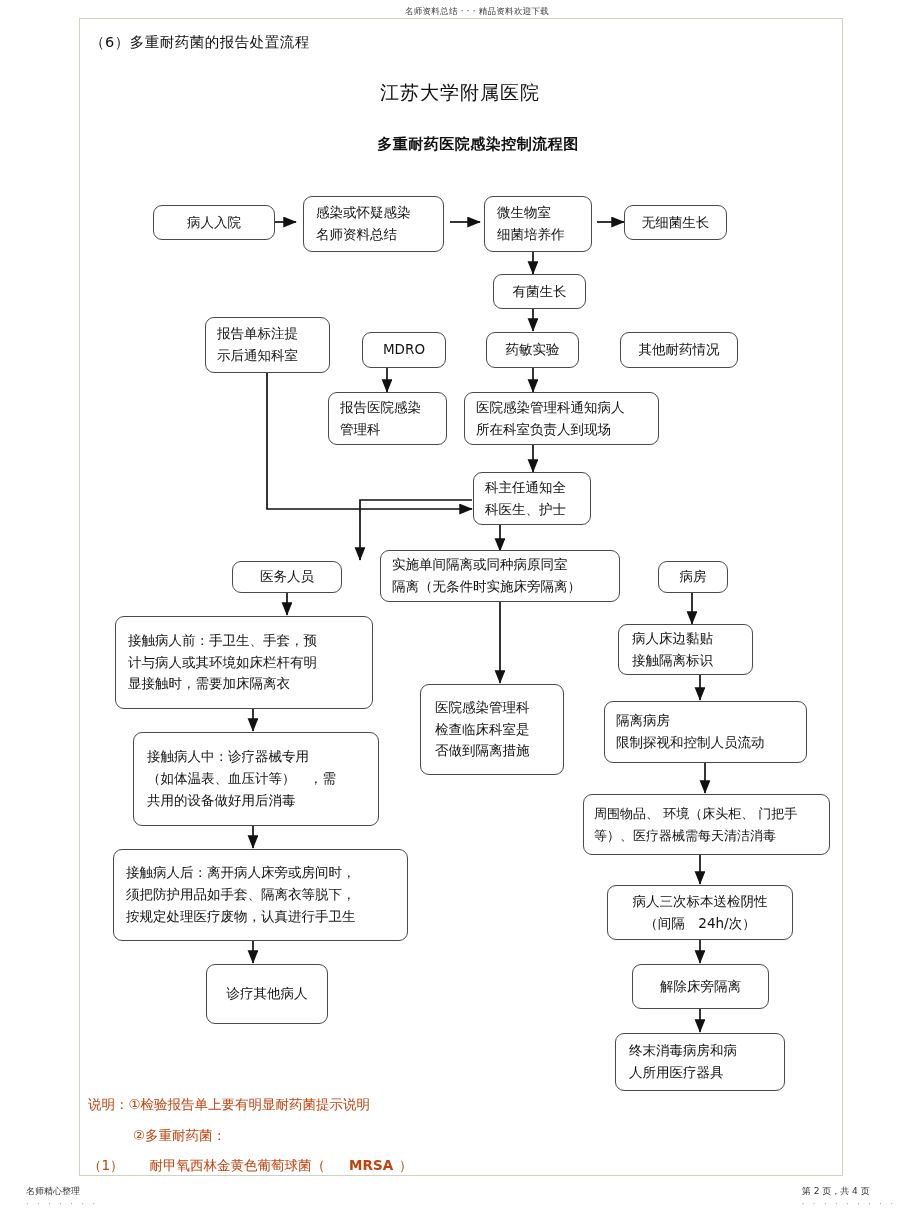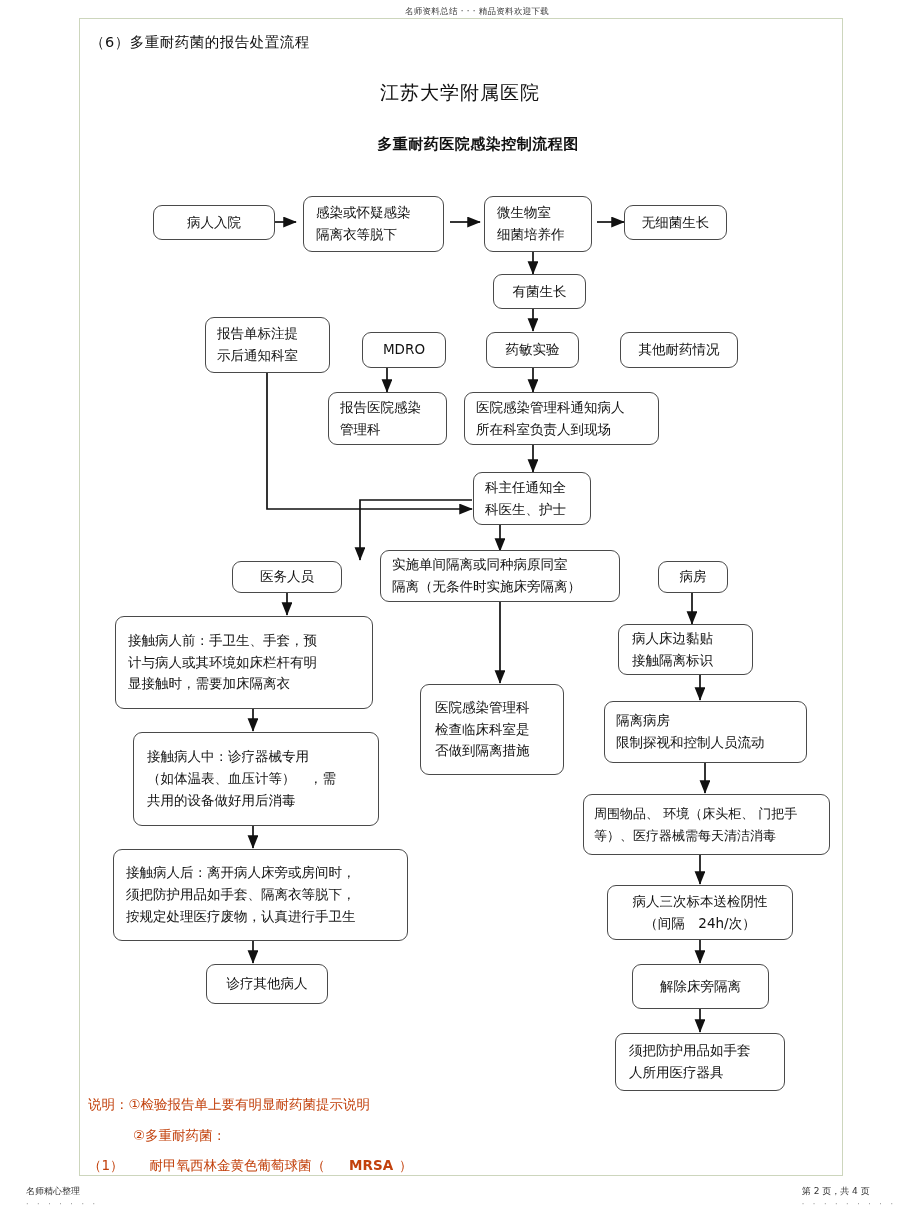--- a/index.html
+++ b/index.html
@@ -197,21 +197,21 @@
     <path d="M700,1009 L700,1032"></path>
   </g>
 </svg>
 
 <div class="node center" style="left:153px; top:205px; width:122px; height:35px;">
   <span class="ln">病人入院</span>
 </div>
 
 <div class="node left" style="left:303px; top:196px; width:141px; height:56px; padding-left:12px;">
   <span class="ln">感染或怀疑感染</span>
-  <span class="ln">隔离衣等脱下</span>
+  <span class="ln">名师资料总结</span>
 </div>
 
 <div class="node left" style="left:484px; top:196px; width:108px; height:56px; padding-left:12px;">
   <span class="ln">微生物室</span>
   <span class="ln">细菌培养作</span>
 </div>
 
 <div class="node center" style="left:624px; top:205px; width:103px; height:35px;">
   <span class="ln">无细菌生长</span>
 </div>
@@ -302,30 +302,30 @@
   <span class="ln">接触病人后：离开病人床旁或房间时，</span>
   <span class="ln">须把防护用品如手套、隔离衣等脱下，</span>
   <span class="ln">按规定处理医疗废物，认真进行手卫生</span>
 </div>
 
 <div class="node center" style="left:607px; top:885px; width:186px; height:55px;">
   <span class="ln">病人三次标本送检阴性</span>
   <span class="ln">（间隔　24h/次）</span>
 </div>
 
-<div class="node center" style="left:206px; top:964px; width:122px; height:40px;">
+<div class="node center" style="left:206px; top:964px; width:122px; height:60px;">
   <span class="ln">诊疗其他病人</span>
 </div>
 
 <div class="node center" style="left:632px; top:964px; width:137px; height:45px;justify-content:center;">
   <span class="ln">解除床旁隔离</span>
 </div>
 
 <div class="node left" style="left:615px; top:1033px; width:170px; height:58px; padding-left:13px;">
-  <span class="ln">须把防护用品如手套</span>
+  <span class="ln">终末消毒病房和病</span>
   <span class="ln">人所用医疗器具</span>
 </div>
 
 <div class="note-line" style="left:88px; top:1096px;">说明：①检验报告单上要有明显耐药菌提示说明</div>
 <div class="note-line" style="left:133px; top:1127px;">②多重耐药菌：</div>
 <div class="note-line" style="left:88px; top:1157px;">
   <span>（1）</span><span style="display:inline-block;width:26px;"></span><span>耐甲氧西林金黄色葡萄球菌（</span><span style="display:inline-block;width:24px;"></span><span style="font-weight:bold;">MRSA</span><span style="display:inline-block;width:6px;"></span><span>）</span>
 </div>
 
 <div id="footer-left">

